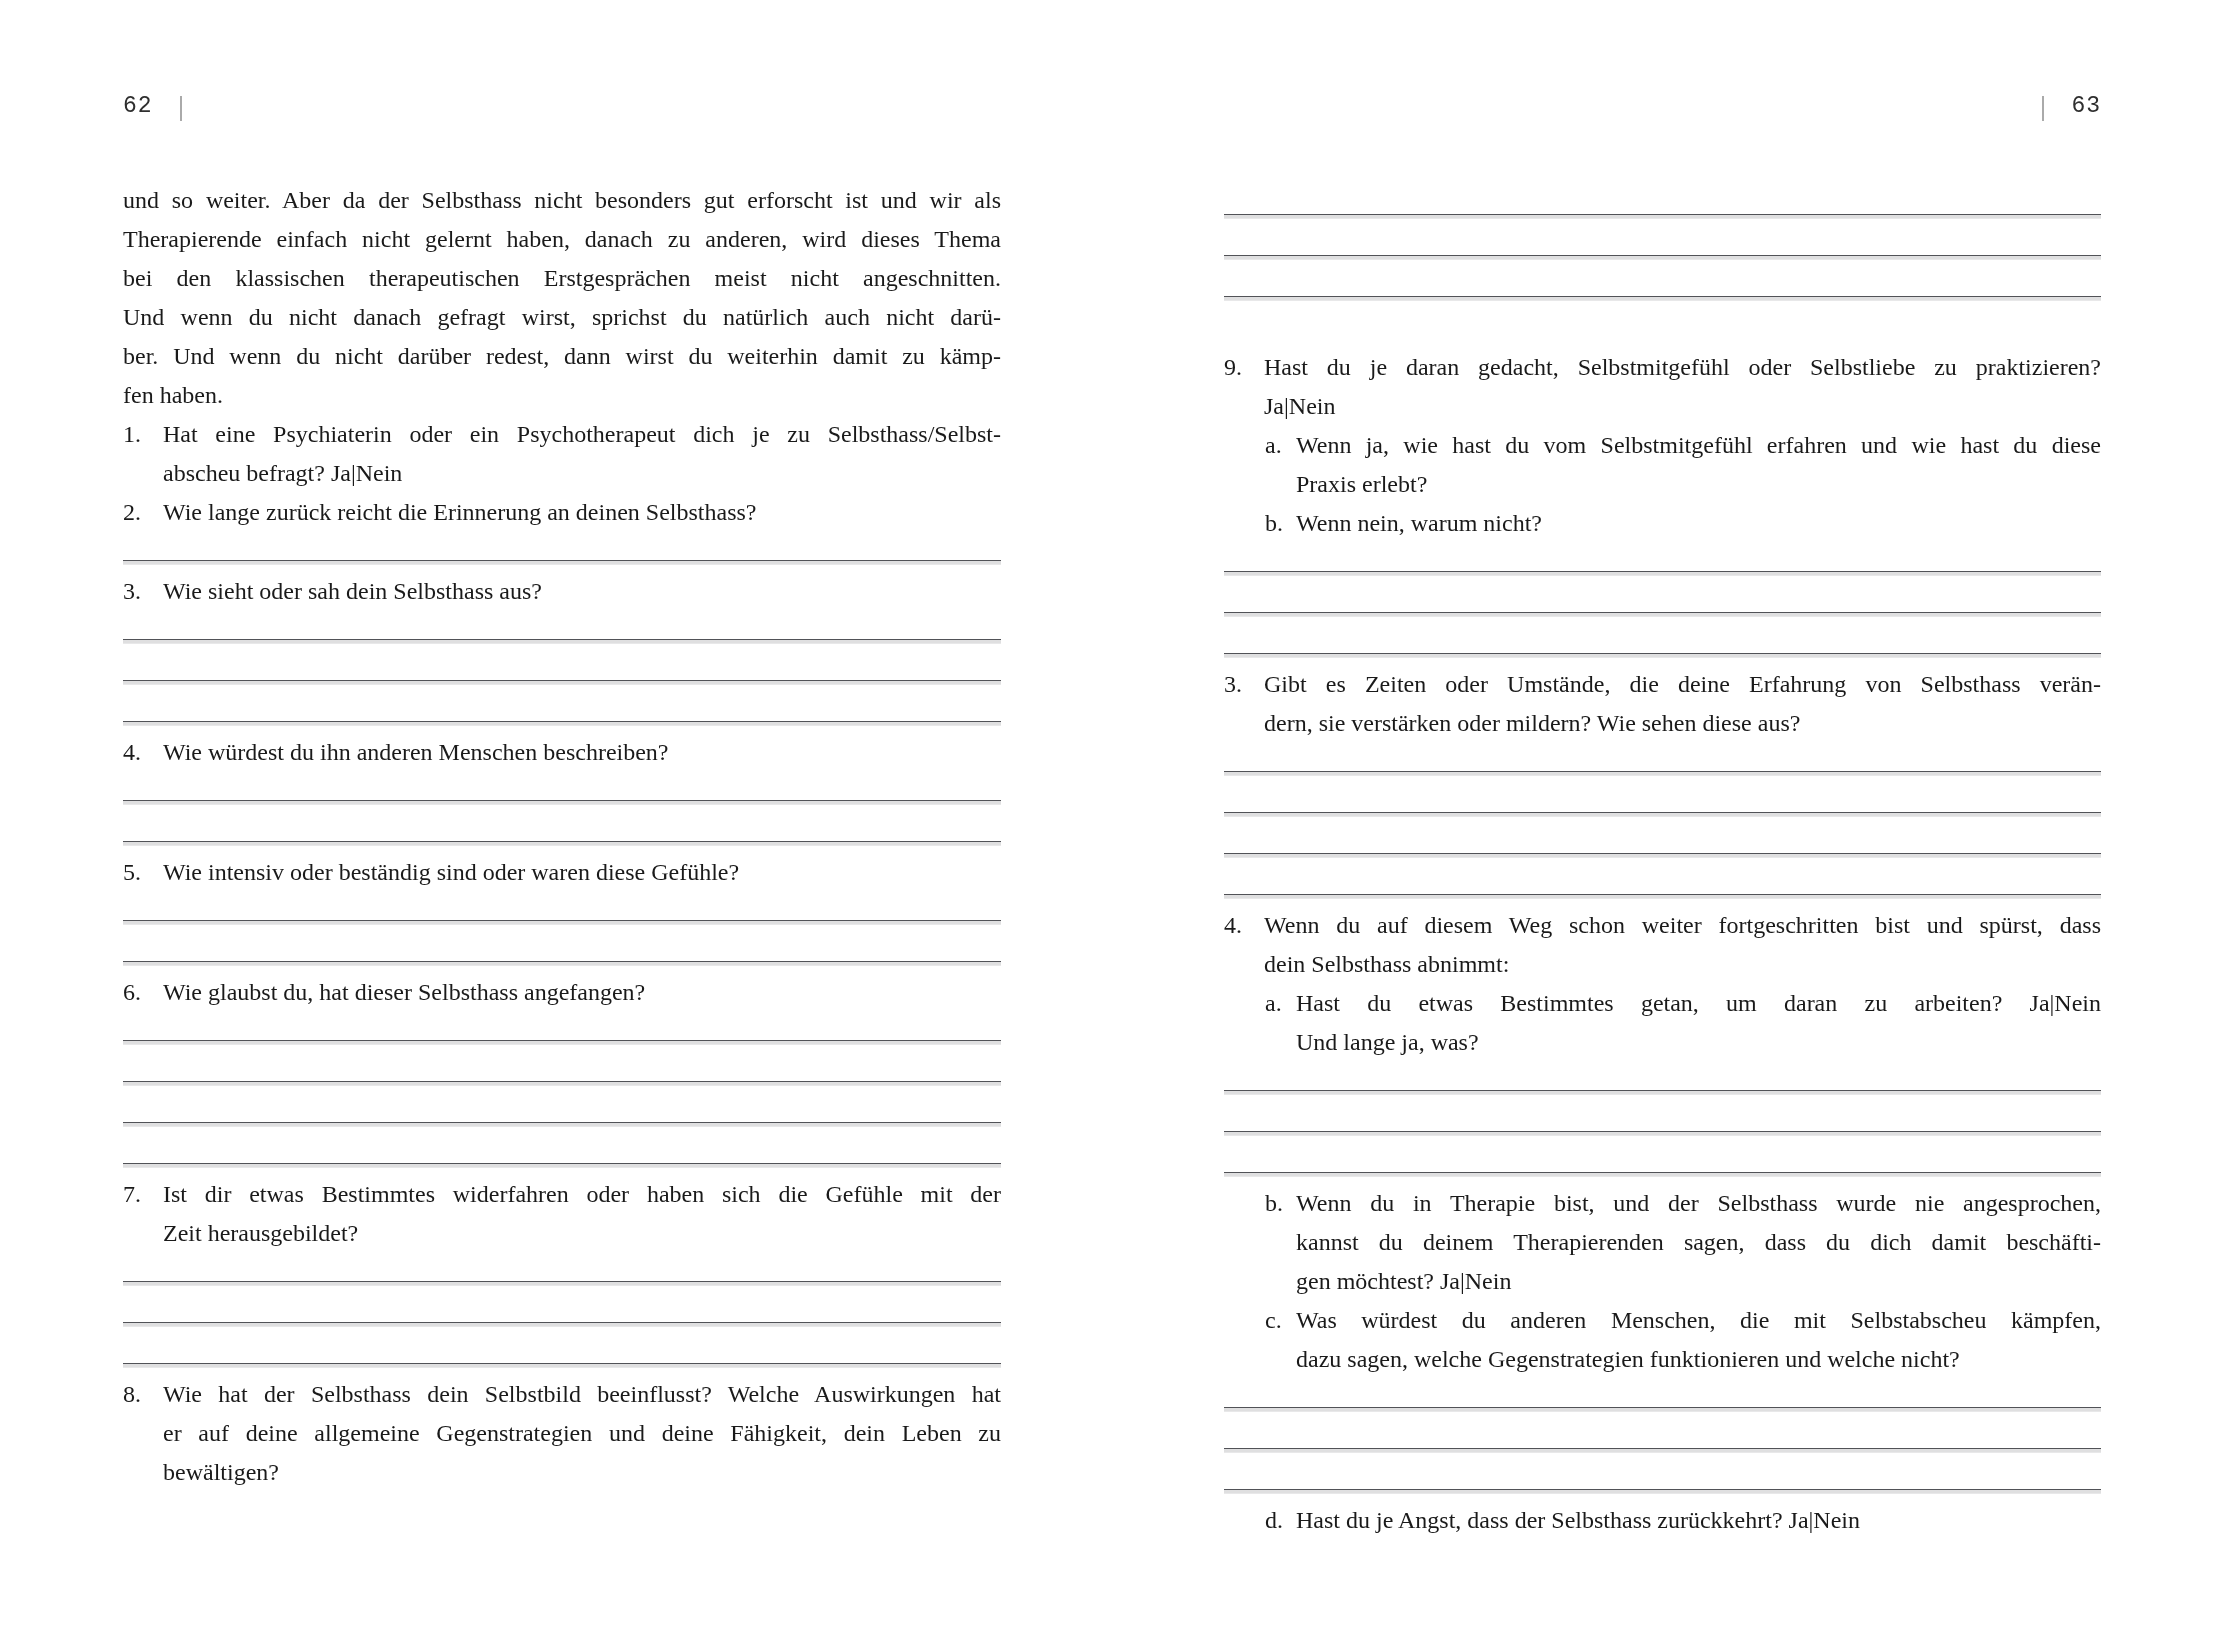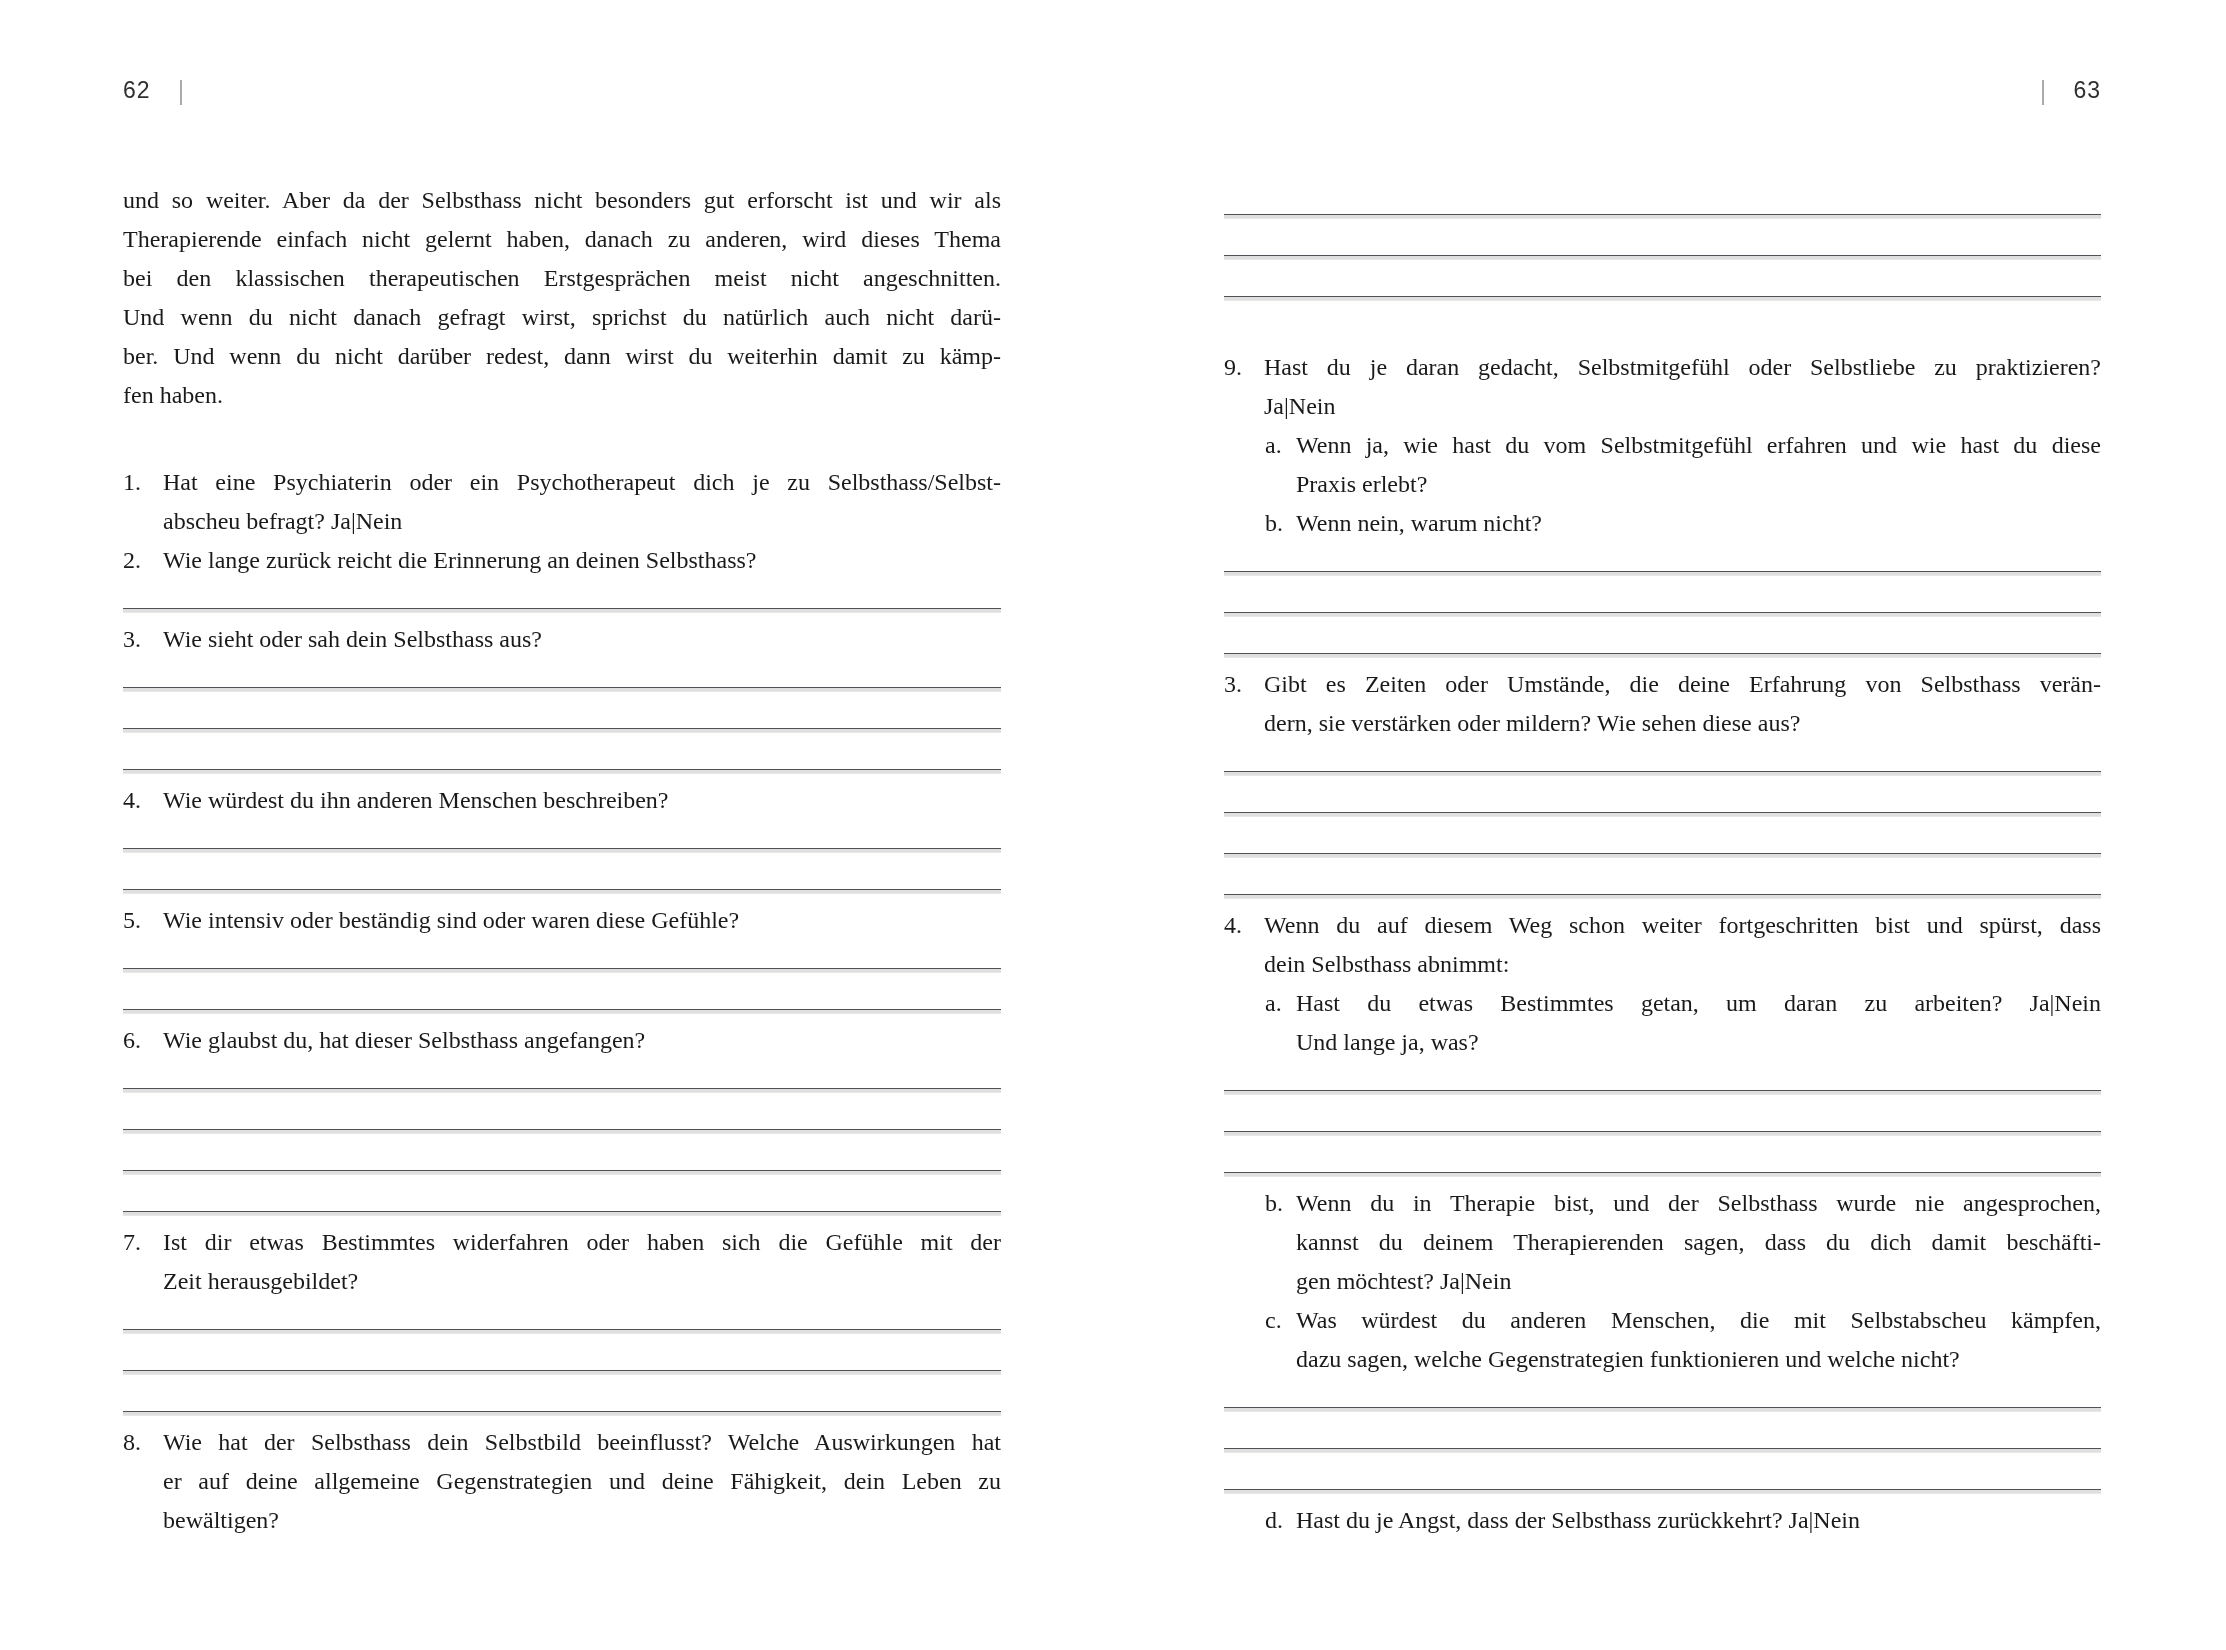--- a/index.html
+++ b/index.html
@@ -7,22 +7,22 @@
     width: 2226px; height: 1650px;
     background: #ffffff;
     position: relative;
     font-family: "Liberation Serif", serif;
     color: #1a1a1a;
     overflow: hidden;
   }
 
   
   .running-header {
-    position: absolute; top: 76px; height: 33px;
-    font-family: Liberation Sans, sans-serif;
+    position: absolute; top: 92px; height: 33px;
+    font-family: Liberation Mono, monospace;
     color: #393939;
   }
   .rh-title {
     position: absolute; left: 0; right: 0; top: 4.6px;
     text-align: center;
     font-size: 18.6px; letter-spacing: 2.1px;
     color: #3a3a3a;
     white-space: nowrap;
   }
   .rh-num { position: absolute; top: 0.9px; font-size: 23px; letter-spacing: 0.9px; color: #2f2f2f; }
@@ -38,21 +38,21 @@
   .page-body {
     position: absolute; top: 181px;
     font-size: 24px; line-height: 39px;
   }
   #body-left  { left: 123px;  width: 878px; }
   #body-right { left: 1224px; width: 877px; }
 
   .tline { height: 39px; text-align: justify; text-align-last: justify; white-space: nowrap; }
   .tline.last { text-align-last: left; }
 
-  .para { margin-bottom: 48px; }
+  .para { }
 
   .q { display: flex; }
   .q .num { width: 40px; flex: none; }
   .q .qt { flex: 1; min-width: 0; }
   .q.sub { padding-left: 41px; }
   .q.sub .num { width: 31px; }
 
   .ans { margin-top: -12px; margin-bottom: 11px; }
   .ans .wline {
     height: 40px;

